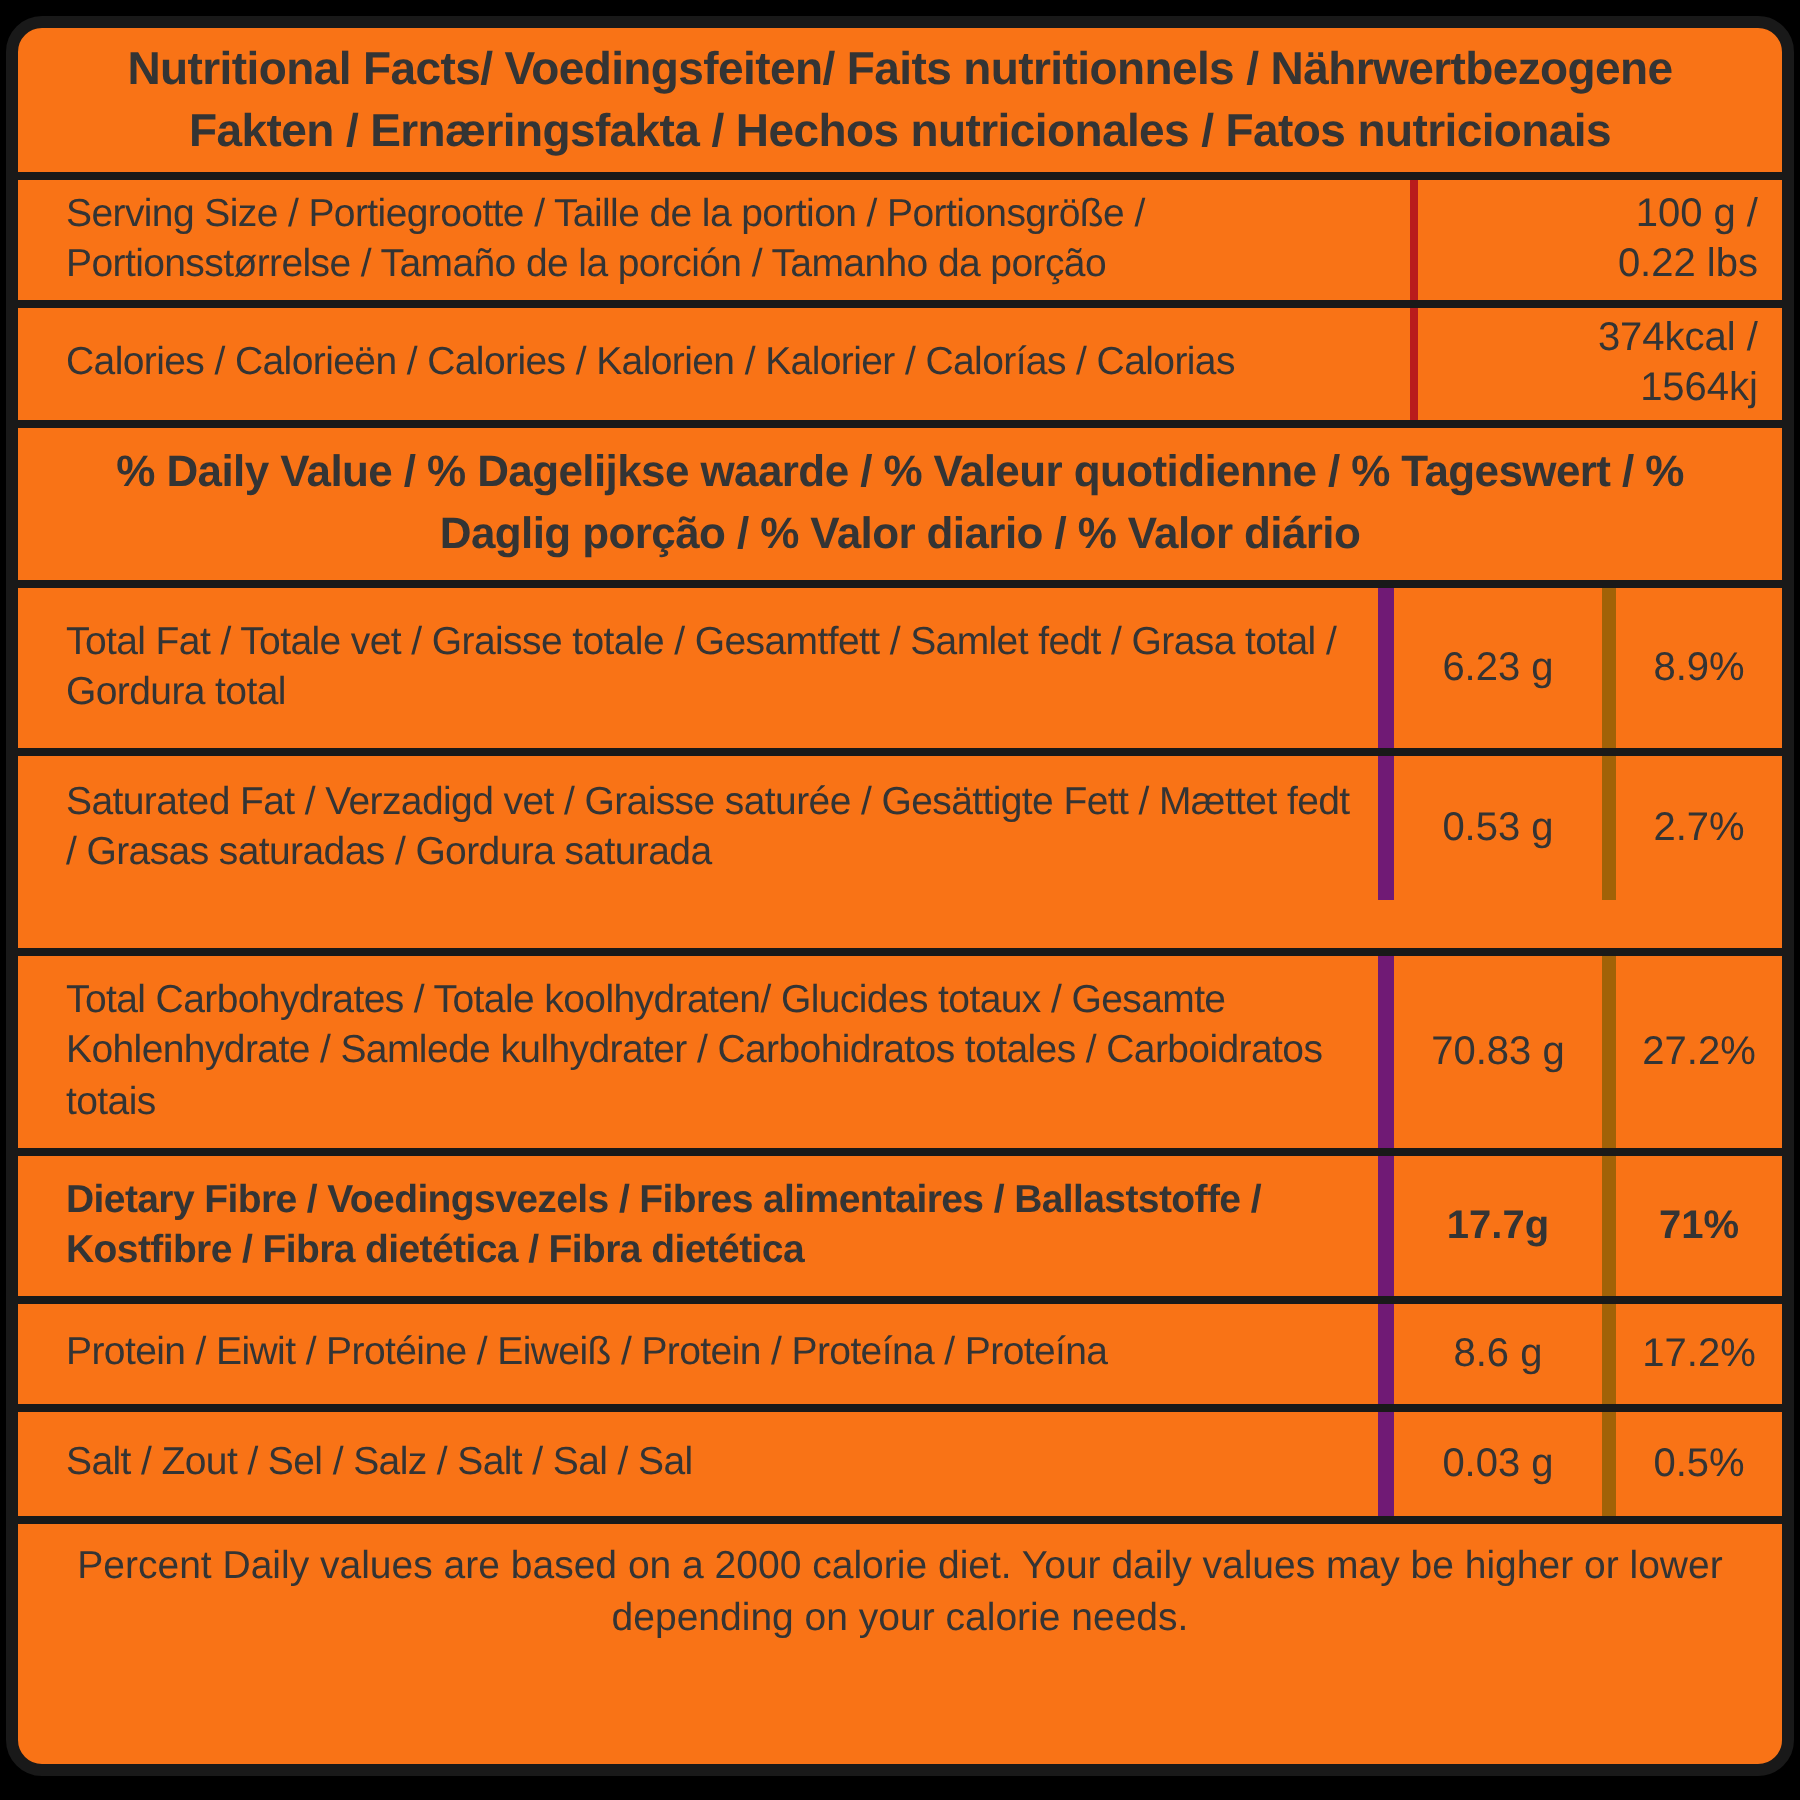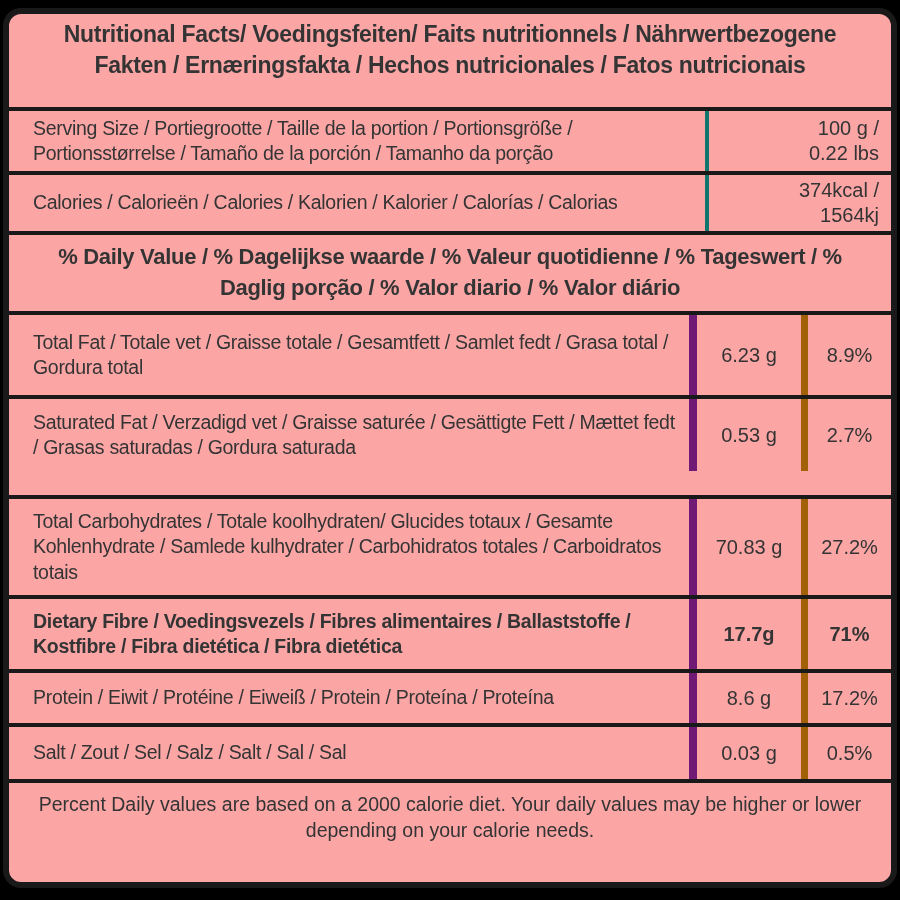--- a/index.html
+++ b/index.html
@@ -15,38 +15,38 @@
     font-family: "Liberation Sans", "DejaVu Sans", sans-serif;
     color: #343434;
   }
   .nutrition-label {
     position: absolute;
     left: 3px;
     top: 8px;
     width: 894px;
     height: 880px;
     box-sizing: border-box;
-    background: #fca5a5;
+    background: #f97316;
     border: 6px solid #191919;
     border-radius: 18px;
     display: flex;
     flex-direction: column;
     overflow: hidden;
   }
   .row {
     display: flex;
     flex: 0 0 auto;
     box-sizing: content-box;
   }
   .row + .row {
     border-top: 4px solid #191919;
   }
   
   .title-row        { height: 72px; }
-  .serving-row      { height: 60px; margin-top: 21px; }
+  .serving-row      { height: 60px; }
   .calories-row     { height: 56px; }
   .dv-header-row    { height: 76px; }
   .r-fat            { height: 80px; }
   .r-satfat         { height: 72px; }
   .r-carbs          { height: 96px; margin-top: 24px; }
   .r-sugars         { height: 70px; }
   .r-fibre          { height: 70px; font-weight: bold; }
   .r-protein        { height: 50px; }
   .r-salt           { height: 52px; }
   .footer-row       { height: 66px; }
@@ -85,21 +85,21 @@
     align-items: center;
     text-align: left;
     padding: 0 12px 0 24px;
     font-size: 19.5px;
     letter-spacing: -0.3px;
     line-height: 1.3;
   }
   .wide-value-cell {
     width: 186px;
     box-sizing: border-box;
-    border-left: 4px solid #0f766e;
+    border-left: 4px solid #b91c1c;
     display: flex;
     flex-direction: column;
     align-items: flex-end;
     justify-content: center;
     padding-right: 12px;
     font-size: 20px;
     line-height: 1.25;
   }
   .amount-cell {
     width: 112px;

